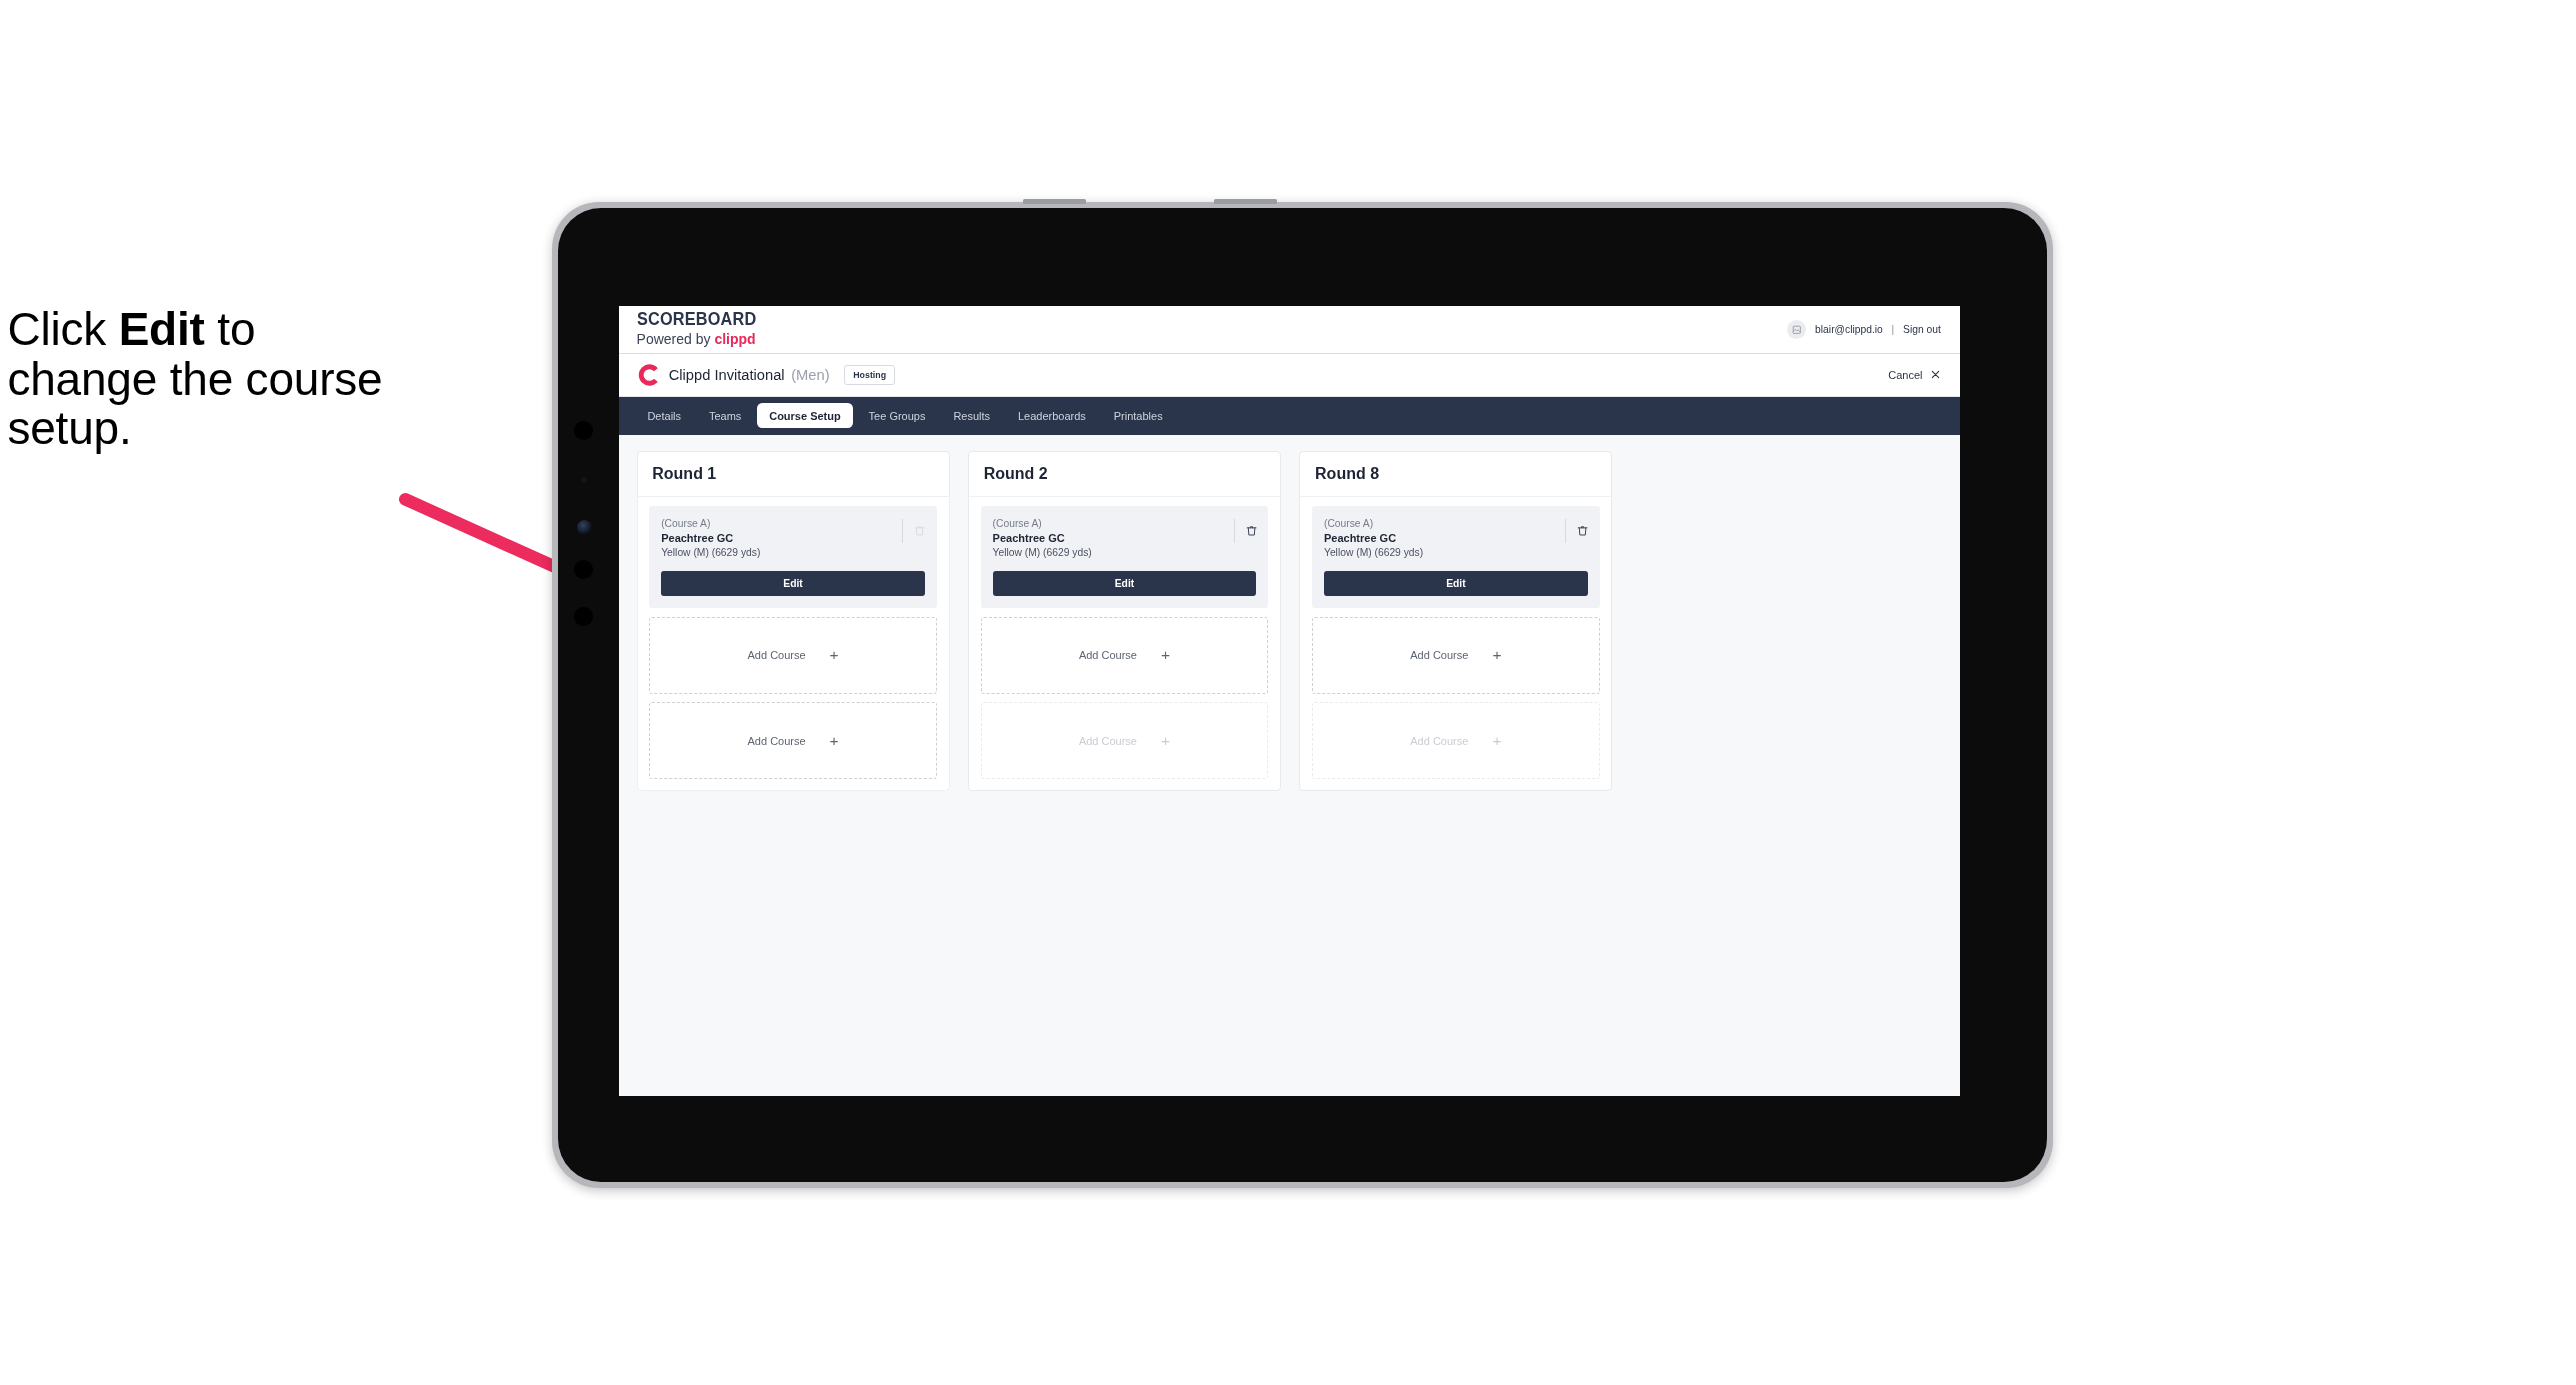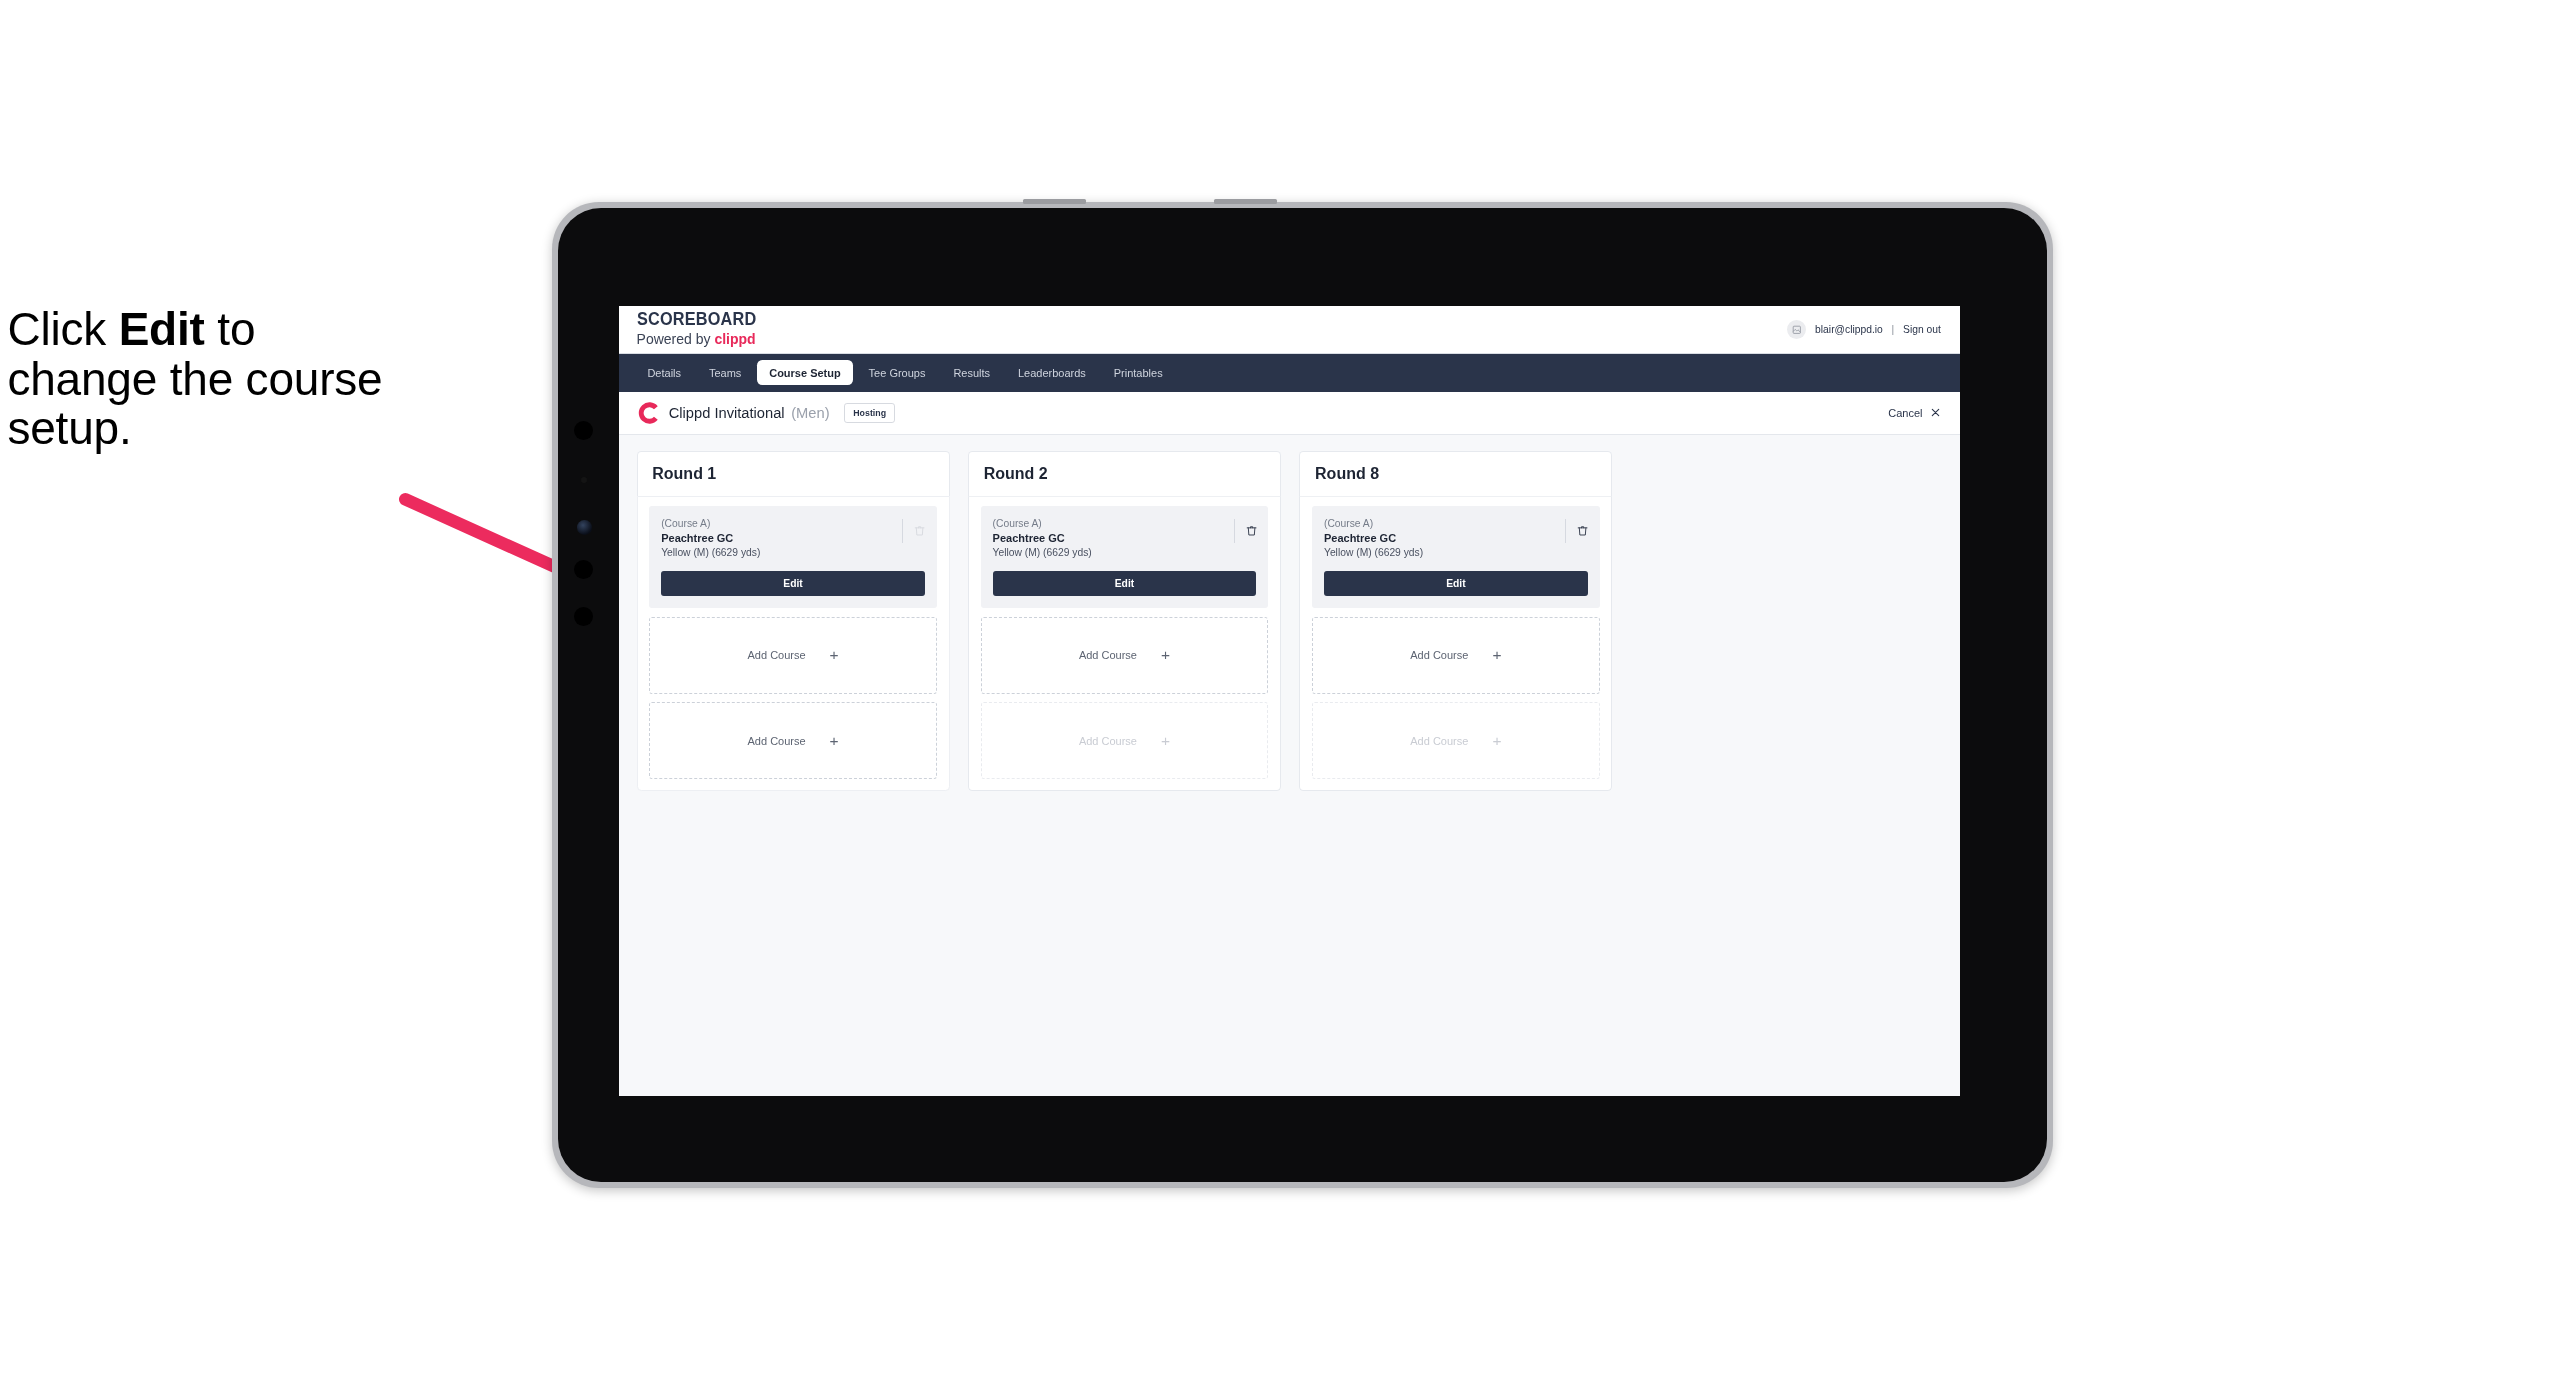--- a/index.html
+++ b/index.html
@@ -226,45 +226,45 @@
                 <rect x="3" y="3" width="18" height="18" rx="2"></rect>
                 <path d="M3 16l5-5 4 4 3-3 6 6"></path>
               </svg>
             </div>
             <div id="useremail">blair@clippd.io</div>
             <div id="sep">|</div>
             <div id="signout">Sign out</div>
           </div>
         </div>
 
+        <div id="tourbar">
+          <div id="clogo">
+            <svg viewBox="0 0 32 32" width="22" height="22">
+              <path d="M26 8.5A12 12 0 1 0 26 23.5" fill="none" stroke="#e8295a" stroke-width="7" stroke-linecap="butt"></path>
+            </svg>
+          </div>
+          <div id="tourname">Clippd Invitational</div>
+          <div id="tourgender">(Men)</div>
+          <div id="hostbadge">Hosting</div>
+          <div id="cancelbtn">
+            <span>Cancel</span>
+            <svg viewBox="0 0 24 24" stroke="#2a344a" stroke-width="2.4" fill="none" stroke-linecap="round">
+              <path d="M5 5l14 14M19 5L5 19"></path>
+            </svg>
+          </div>
+        </div>
+
         <div id="tabbar">
           <div class="tab">Details</div>
           <div class="tab">Teams</div>
           <div class="tab active">Course Setup</div>
           <div class="tab">Tee Groups</div>
           <div class="tab">Results</div>
           <div class="tab">Leaderboards</div>
           <div class="tab">Printables</div>
-        </div>
-
-        <div id="tourbar">
-          <div id="clogo">
-            <svg viewBox="0 0 32 32" width="22" height="22">
-              <path d="M26 8.5A12 12 0 1 0 26 23.5" fill="none" stroke="#e8295a" stroke-width="7" stroke-linecap="butt"></path>
-            </svg>
-          </div>
-          <div id="tourname">Clippd Invitational</div>
-          <div id="tourgender">(Men)</div>
-          <div id="hostbadge">Hosting</div>
-          <div id="cancelbtn">
-            <span>Cancel</span>
-            <svg viewBox="0 0 24 24" stroke="#2a344a" stroke-width="2.4" fill="none" stroke-linecap="round">
-              <path d="M5 5l14 14M19 5L5 19"></path>
-            </svg>
-          </div>
         </div>
 
         <div id="board">
 
           <div class="round-col plain">
             <div class="round-head">Round 1</div>
             <div class="round-body">
               <div class="course-card">
                 <div class="card-actions">
                   <div class="vdiv"></div>

